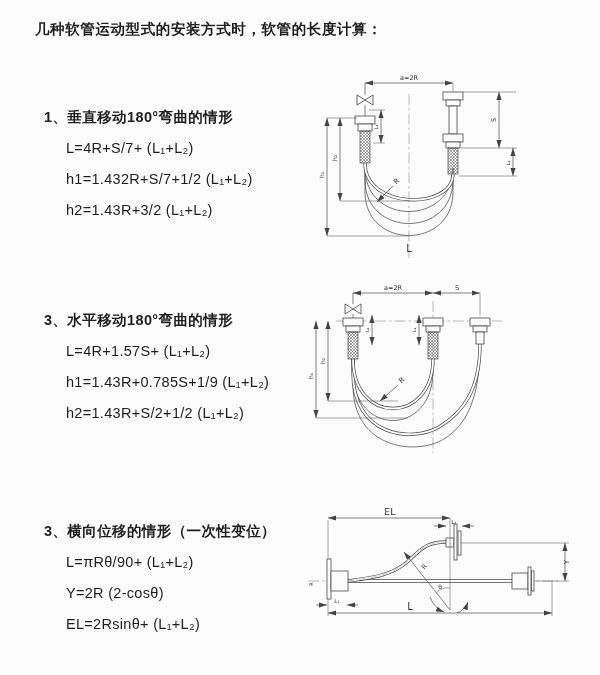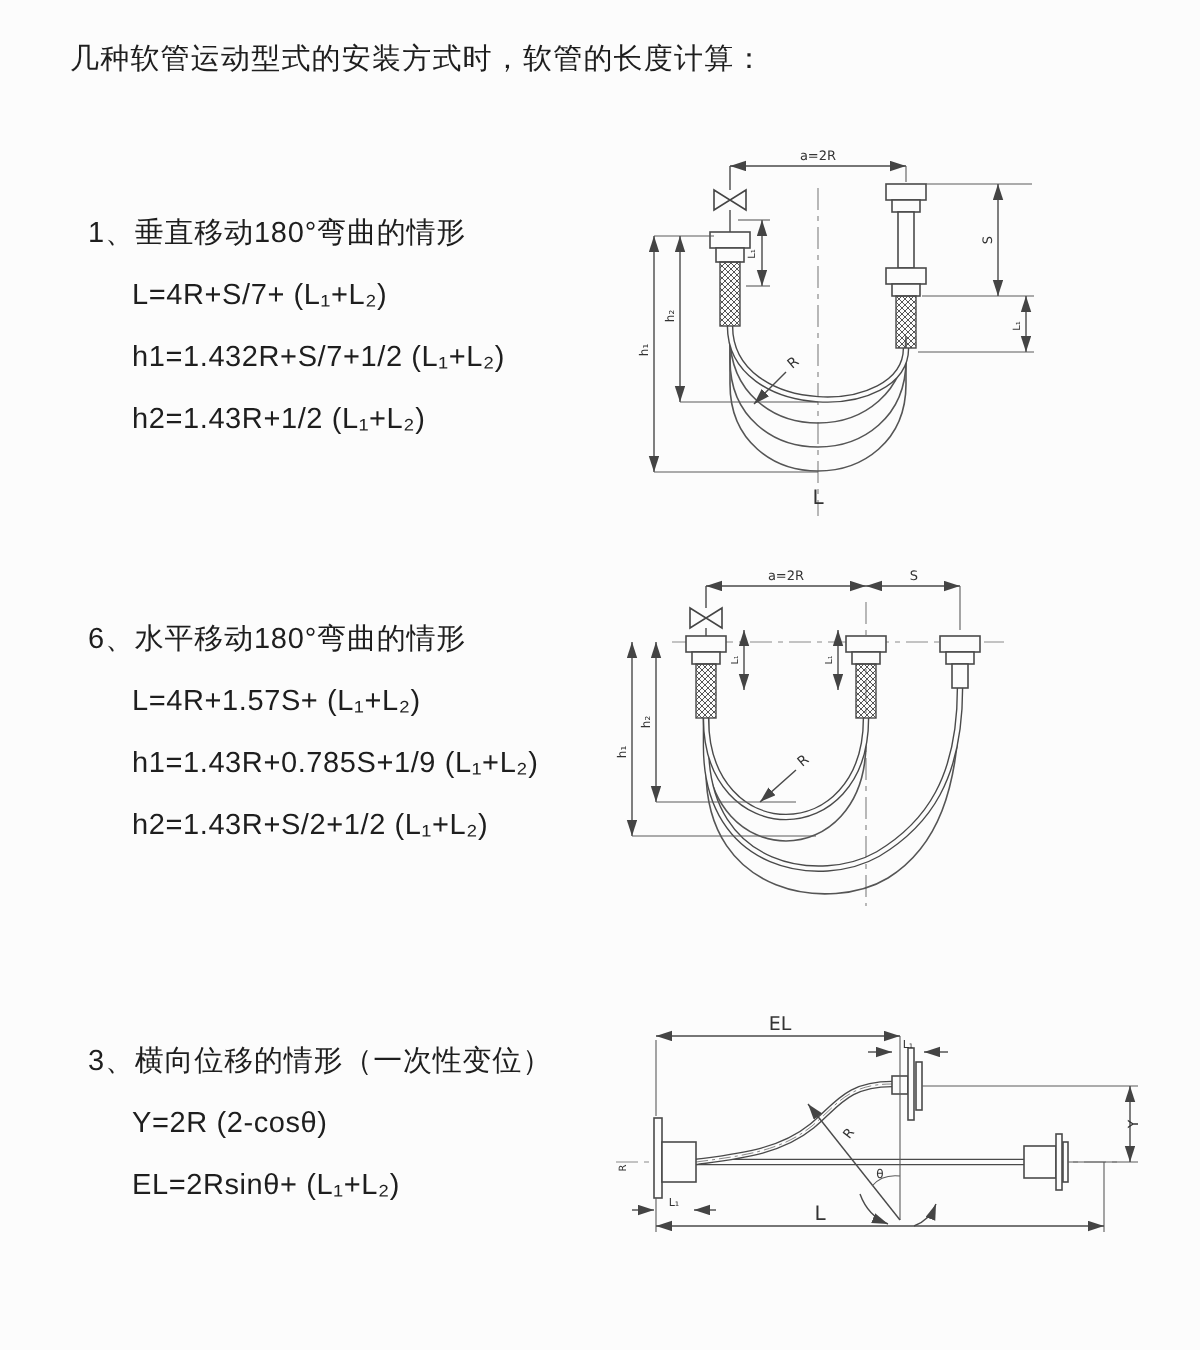--- a/index.html
+++ b/index.html
@@ -2,23 +2,23 @@
 <html><head>
 <meta charset="utf-8">
 <style>
   html,body{margin:0;padding:0}
   body{
     width:600px;height:675px;position:relative;overflow:hidden;
     background:#fcfcfc;color:#1e1e1e;
     font-family:"Liberation Sans","DejaVu Sans",sans-serif;
   }
   .abs{position:absolute}
-  .title{left:35px;top:20px;font-size:14.5px;letter-spacing:.6px;font-weight:400}
+  .title{left:35px;top:20px;font-size:14.5px;letter-spacing:.6px;font-weight:700}
   .sec{position:absolute;left:44px;width:285px}
-  .sec .hd{font-size:14.5px;line-height:31px;letter-spacing:.4px;font-weight:400;margin:0}
+  .sec .hd{font-size:14.5px;line-height:31px;letter-spacing:.4px;font-weight:700;margin:0}
   .sec .frm{font-size:14.5px;line-height:31px;letter-spacing:.3px;padding-left:22px;margin:0}
   svg{position:absolute;overflow:visible}
   svg text{font-family:"DejaVu Sans","Liberation Sans",sans-serif;fill:#333}
   .ln{stroke:#4a4a4a;stroke-width:.7;fill:none}
   .thin{stroke:#5a5a5a;stroke-width:.55;fill:none}
   .cl{stroke:#8a8a8a;stroke-width:.6;fill:none;stroke-dasharray:11 3 2.5 3}
   .hoseO{stroke:#4a4a4a;stroke-width:3.3;fill:none}
   .hoseI{stroke:#fcfcfc;stroke-width:1.9;fill:none}
   .hoseC{stroke:#888;stroke-width:.5;fill:none;stroke-dasharray:6 2 1.5 2}
   .arc1{stroke:#555;stroke-width:.8;fill:none}
@@ -27,32 +27,33 @@
 </style>
 </head>
 <body>
 
 <div class="abs title">几种软管运动型式的安装方式时，软管的长度计算：</div>
 
 <div class="sec" style="top:102px">
   <p class="hd">1、垂直移动180°弯曲的情形</p>
   <p class="frm">L=4R+S/7+ (L₁+L₂)</p>
   <p class="frm">h1=1.432R+S/7+1/2 (L₁+L₂)</p>
-  <p class="frm">h2=1.43R+1/2 (L₁+L₂)</p>
+  <p class="frm">h2=1.43R+3/2 (L₁+L₂)</p>
 </div>
 
 <div class="sec" style="top:305px">
-  <p class="hd">6、水平移动180°弯曲的情形</p>
+  <p class="hd">3、水平移动180°弯曲的情形</p>
   <p class="frm">L=4R+1.57S+ (L₁+L₂)</p>
   <p class="frm">h1=1.43R+0.785S+1/9 (L₁+L₂)</p>
   <p class="frm">h2=1.43R+S/2+1/2 (L₁+L₂)</p>
 </div>
 
 <div class="sec" style="top:516px">
   <p class="hd">3、横向位移的情形（一次性变位）</p>
+  <p class="frm">L=πRθ/90+ (L₁+L₂)</p>
   <p class="frm">Y=2R (2-cosθ)</p>
   <p class="frm">EL=2Rsinθ+ (L₁+L₂)</p>
 </div>
 
 <svg style="left:313px;top:70px" width="250" height="196" viewBox="0 0 250 196">
   <defs>
     <pattern id="braid1" width="3" height="3" patternUnits="userSpaceOnUse">
       <path d="M0,3 L3,0 M0,0 L3,3" stroke="#555" stroke-width="0.5"></path>
     </pattern>
     <marker id="a1" markerWidth="9" markerHeight="6" refX="8" refY="2.6" orient="auto-start-reverse" markerUnits="userSpaceOnUse">

